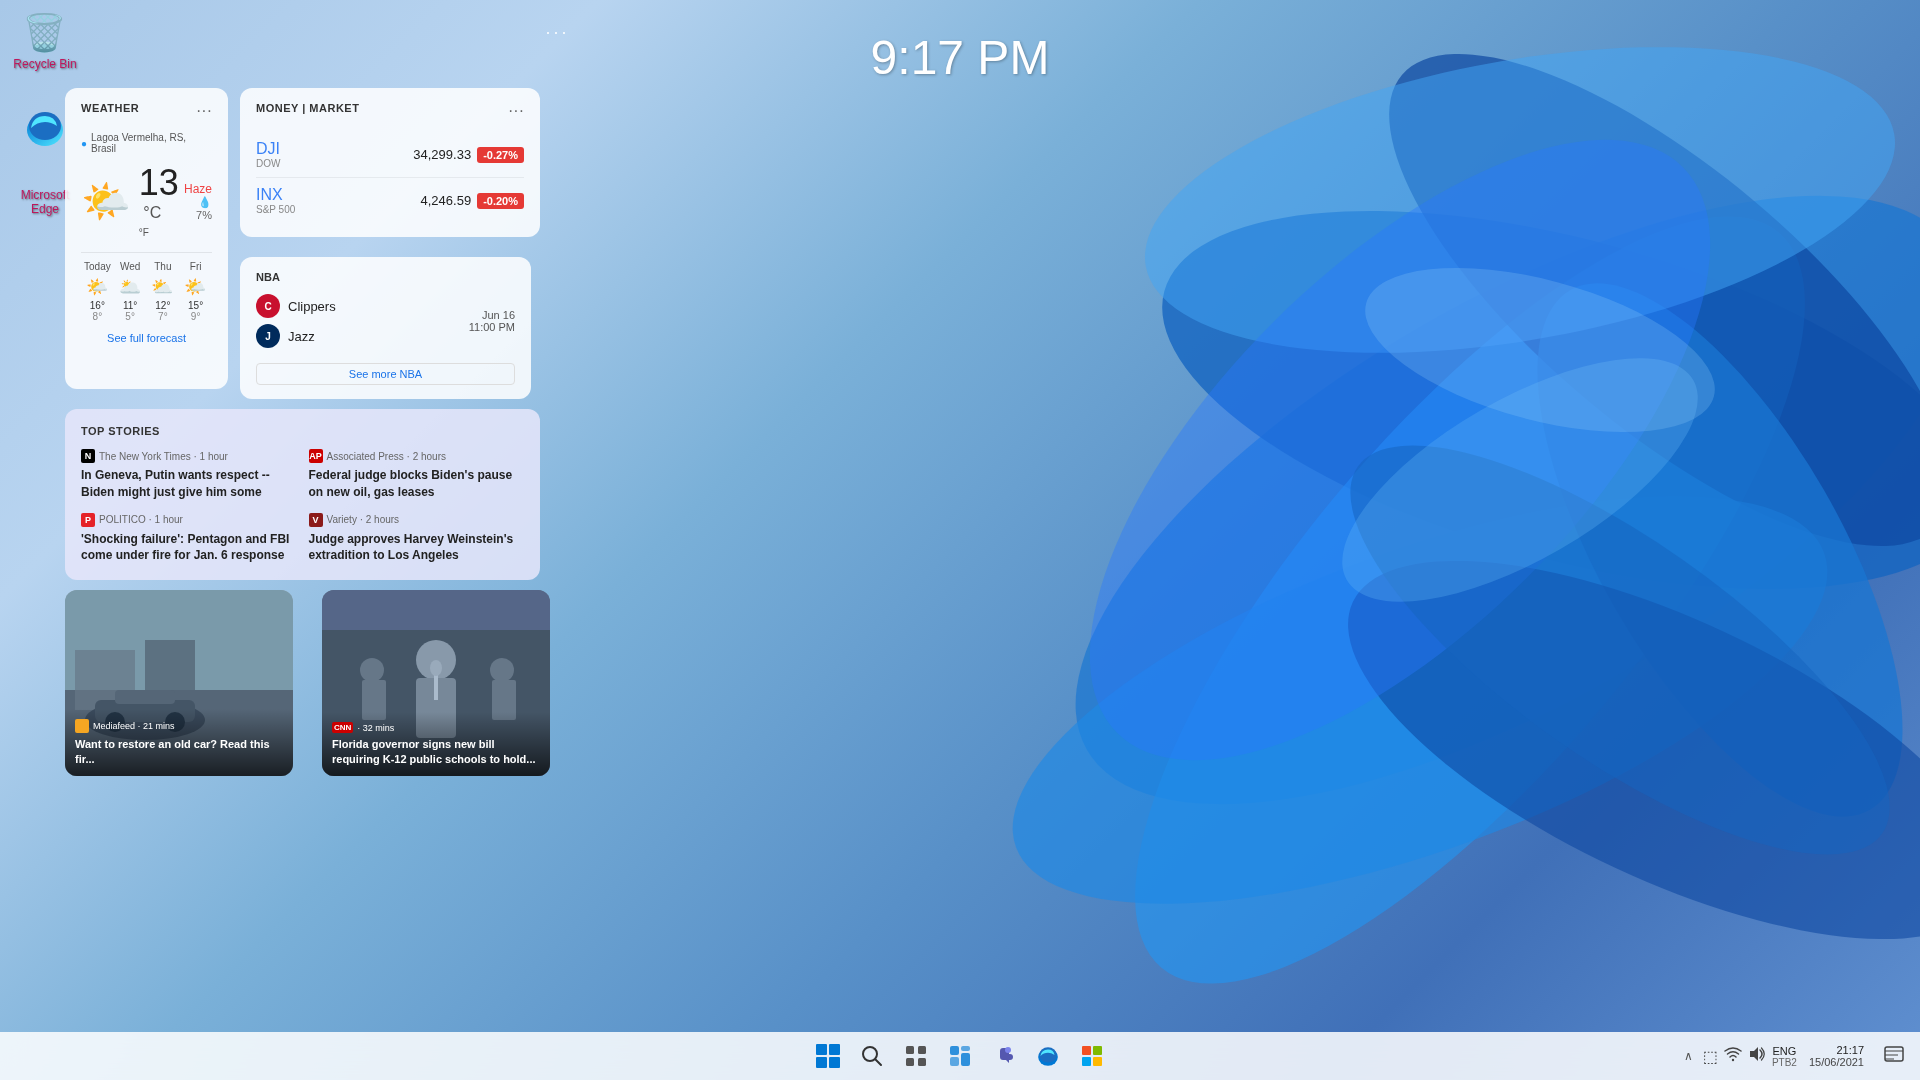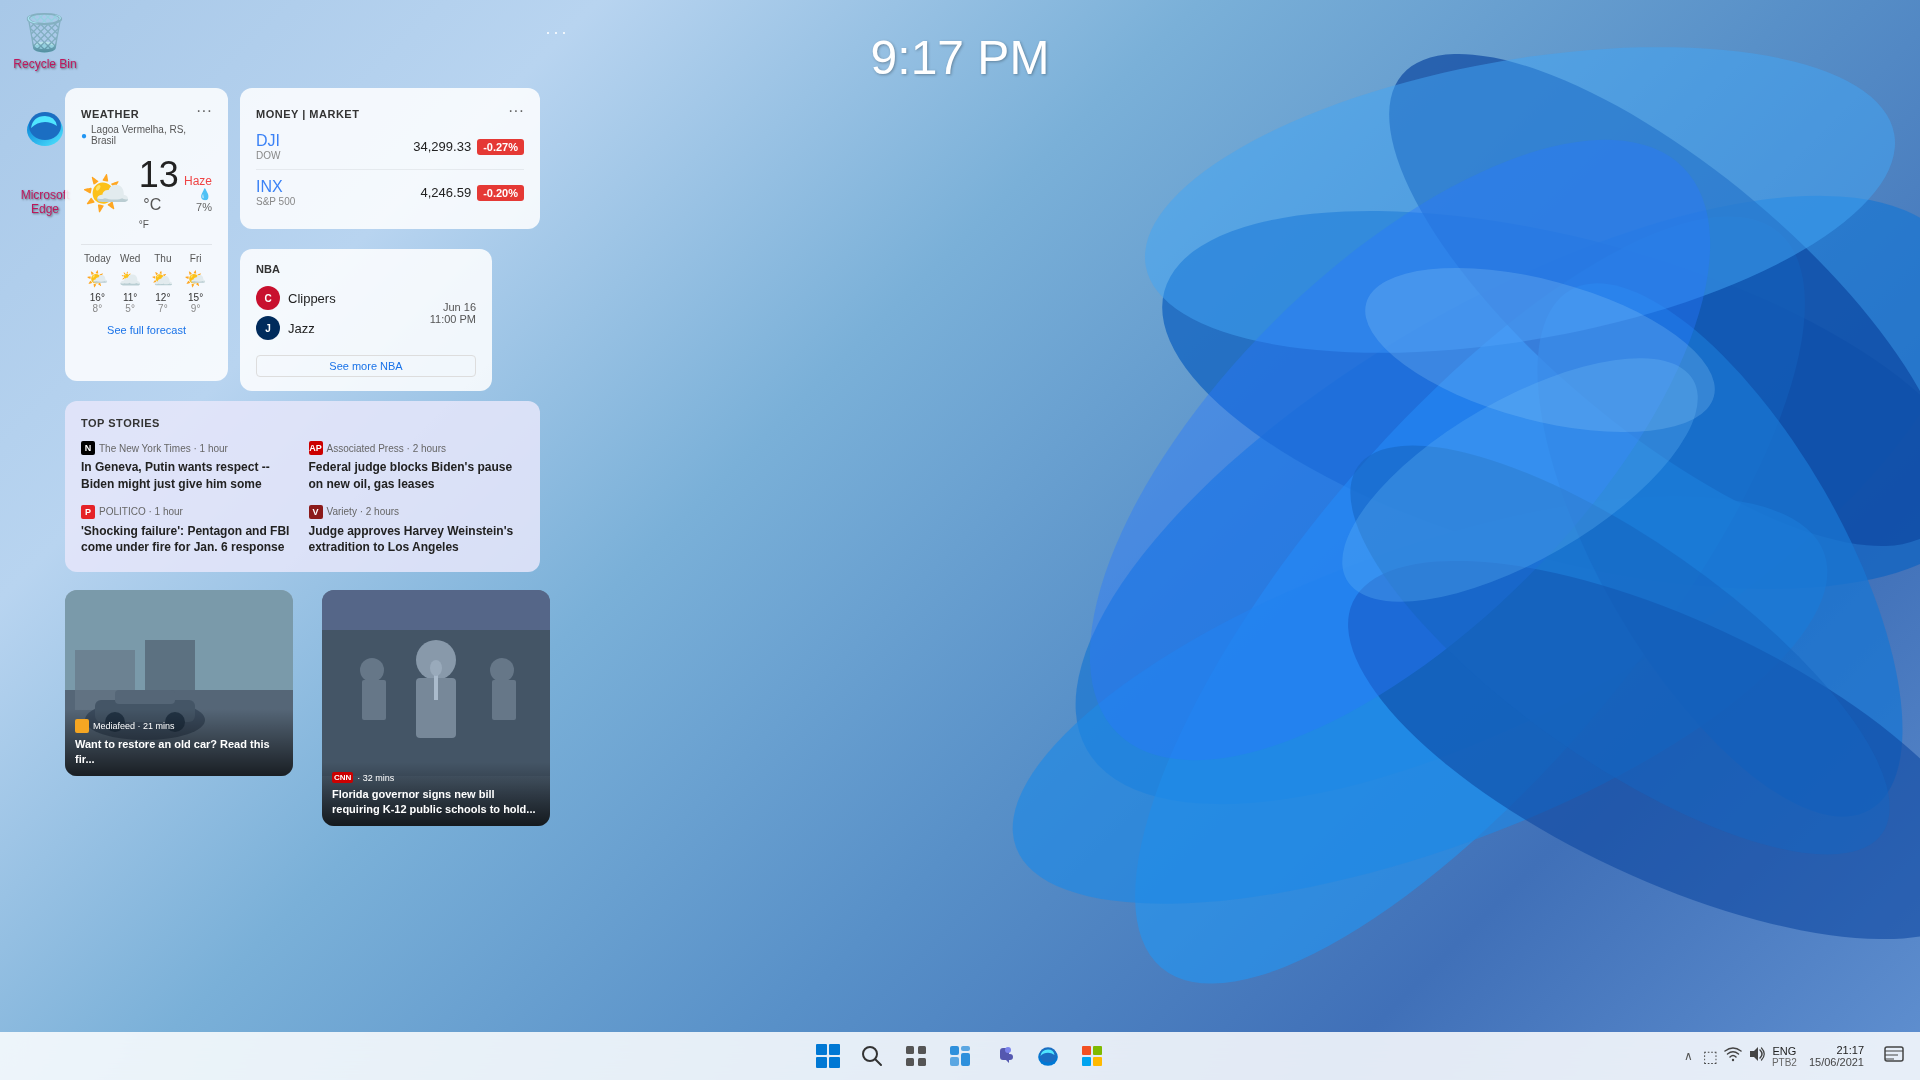--- a/index.html
+++ b/index.html
@@ -78,22 +78,22 @@
       border-radius: 12px;
       padding: 14px 16px;
       margin-bottom: 10px;
       width: 220px;
       display: inline-block;
       vertical-align: top;
     }
     .widget-header {
       display: flex;
       justify-content: space-between;
-      align-items: flex-end;
-      margin-bottom: 4px;
+      align-items: flex-start;
+      margin-bottom: 12px;
     }
     .widget-title {
       font-size: 11px;
       font-weight: 600;
       color: #333;
       letter-spacing: 0.5px;
     }
     .widget-menu-btn {
       color: #666;
       cursor: pointer;
@@ -551,21 +551,21 @@
             <div class="market-name">INX</div>
             <div class="market-sub">S&amp;P 500</div>
           </div>
           <div style="display:flex; align-items:center; gap:6px;">
             <span class="market-value">4,246.59</span>
             <span class="market-badge badge-red">-0.20%</span>
           </div>
         </div>
       </div>
 
-      <div style="background:rgba(255,255,255,0.85);border-radius:12px;padding:14px 16px;width:252px;">
+      <div style="background:rgba(255,255,255,0.85);border-radius:12px;padding:14px 16px;width:291px;">
         <div class="nba-title">NBA</div>
         <div class="nba-game">
           <div class="nba-teams">
             <div class="nba-team">
               <div class="team-logo clippers-logo">C</div>
               <span>Clippers</span>
             </div>
             <div class="nba-team">
               <div class="team-logo jazz-logo">J</div>
               <span>Jazz</span>
@@ -644,21 +644,21 @@
     </div>
     <div class="news-card-overlay">
       <div class="news-card-source">
         <span class="mediafeed-logo"></span>
         <span>Mediafeed · 21 mins</span>
       </div>
       <div class="news-card-headline">Want to restore an old car? Read this fir...</div>
     </div>
   </div>
 
-  <div class="news-card" style="width:228px;height:236px;">
+  <div class="news-card" style="width:228px;height:186px;">
     <div class="news-card-bg" style="background: linear-gradient(180deg, #667788 0%, #445566 100%);">
       <svg width="228" height="186" viewBox="0 0 228 186" xmlns="http://www.w3.org/2000/svg">
         <rect width="228" height="186" fill="#556688"></rect>
 
         <rect x="0" y="40" width="228" height="146" fill="#445566"></rect>
 
         <circle cx="114" cy="70" r="20" fill="#8899aa"></circle>
         <rect x="94" y="88" width="40" height="60" rx="4" fill="#778899"></rect>
 
         <rect x="112" y="80" width="4" height="30" fill="#aabbcc"></rect>

